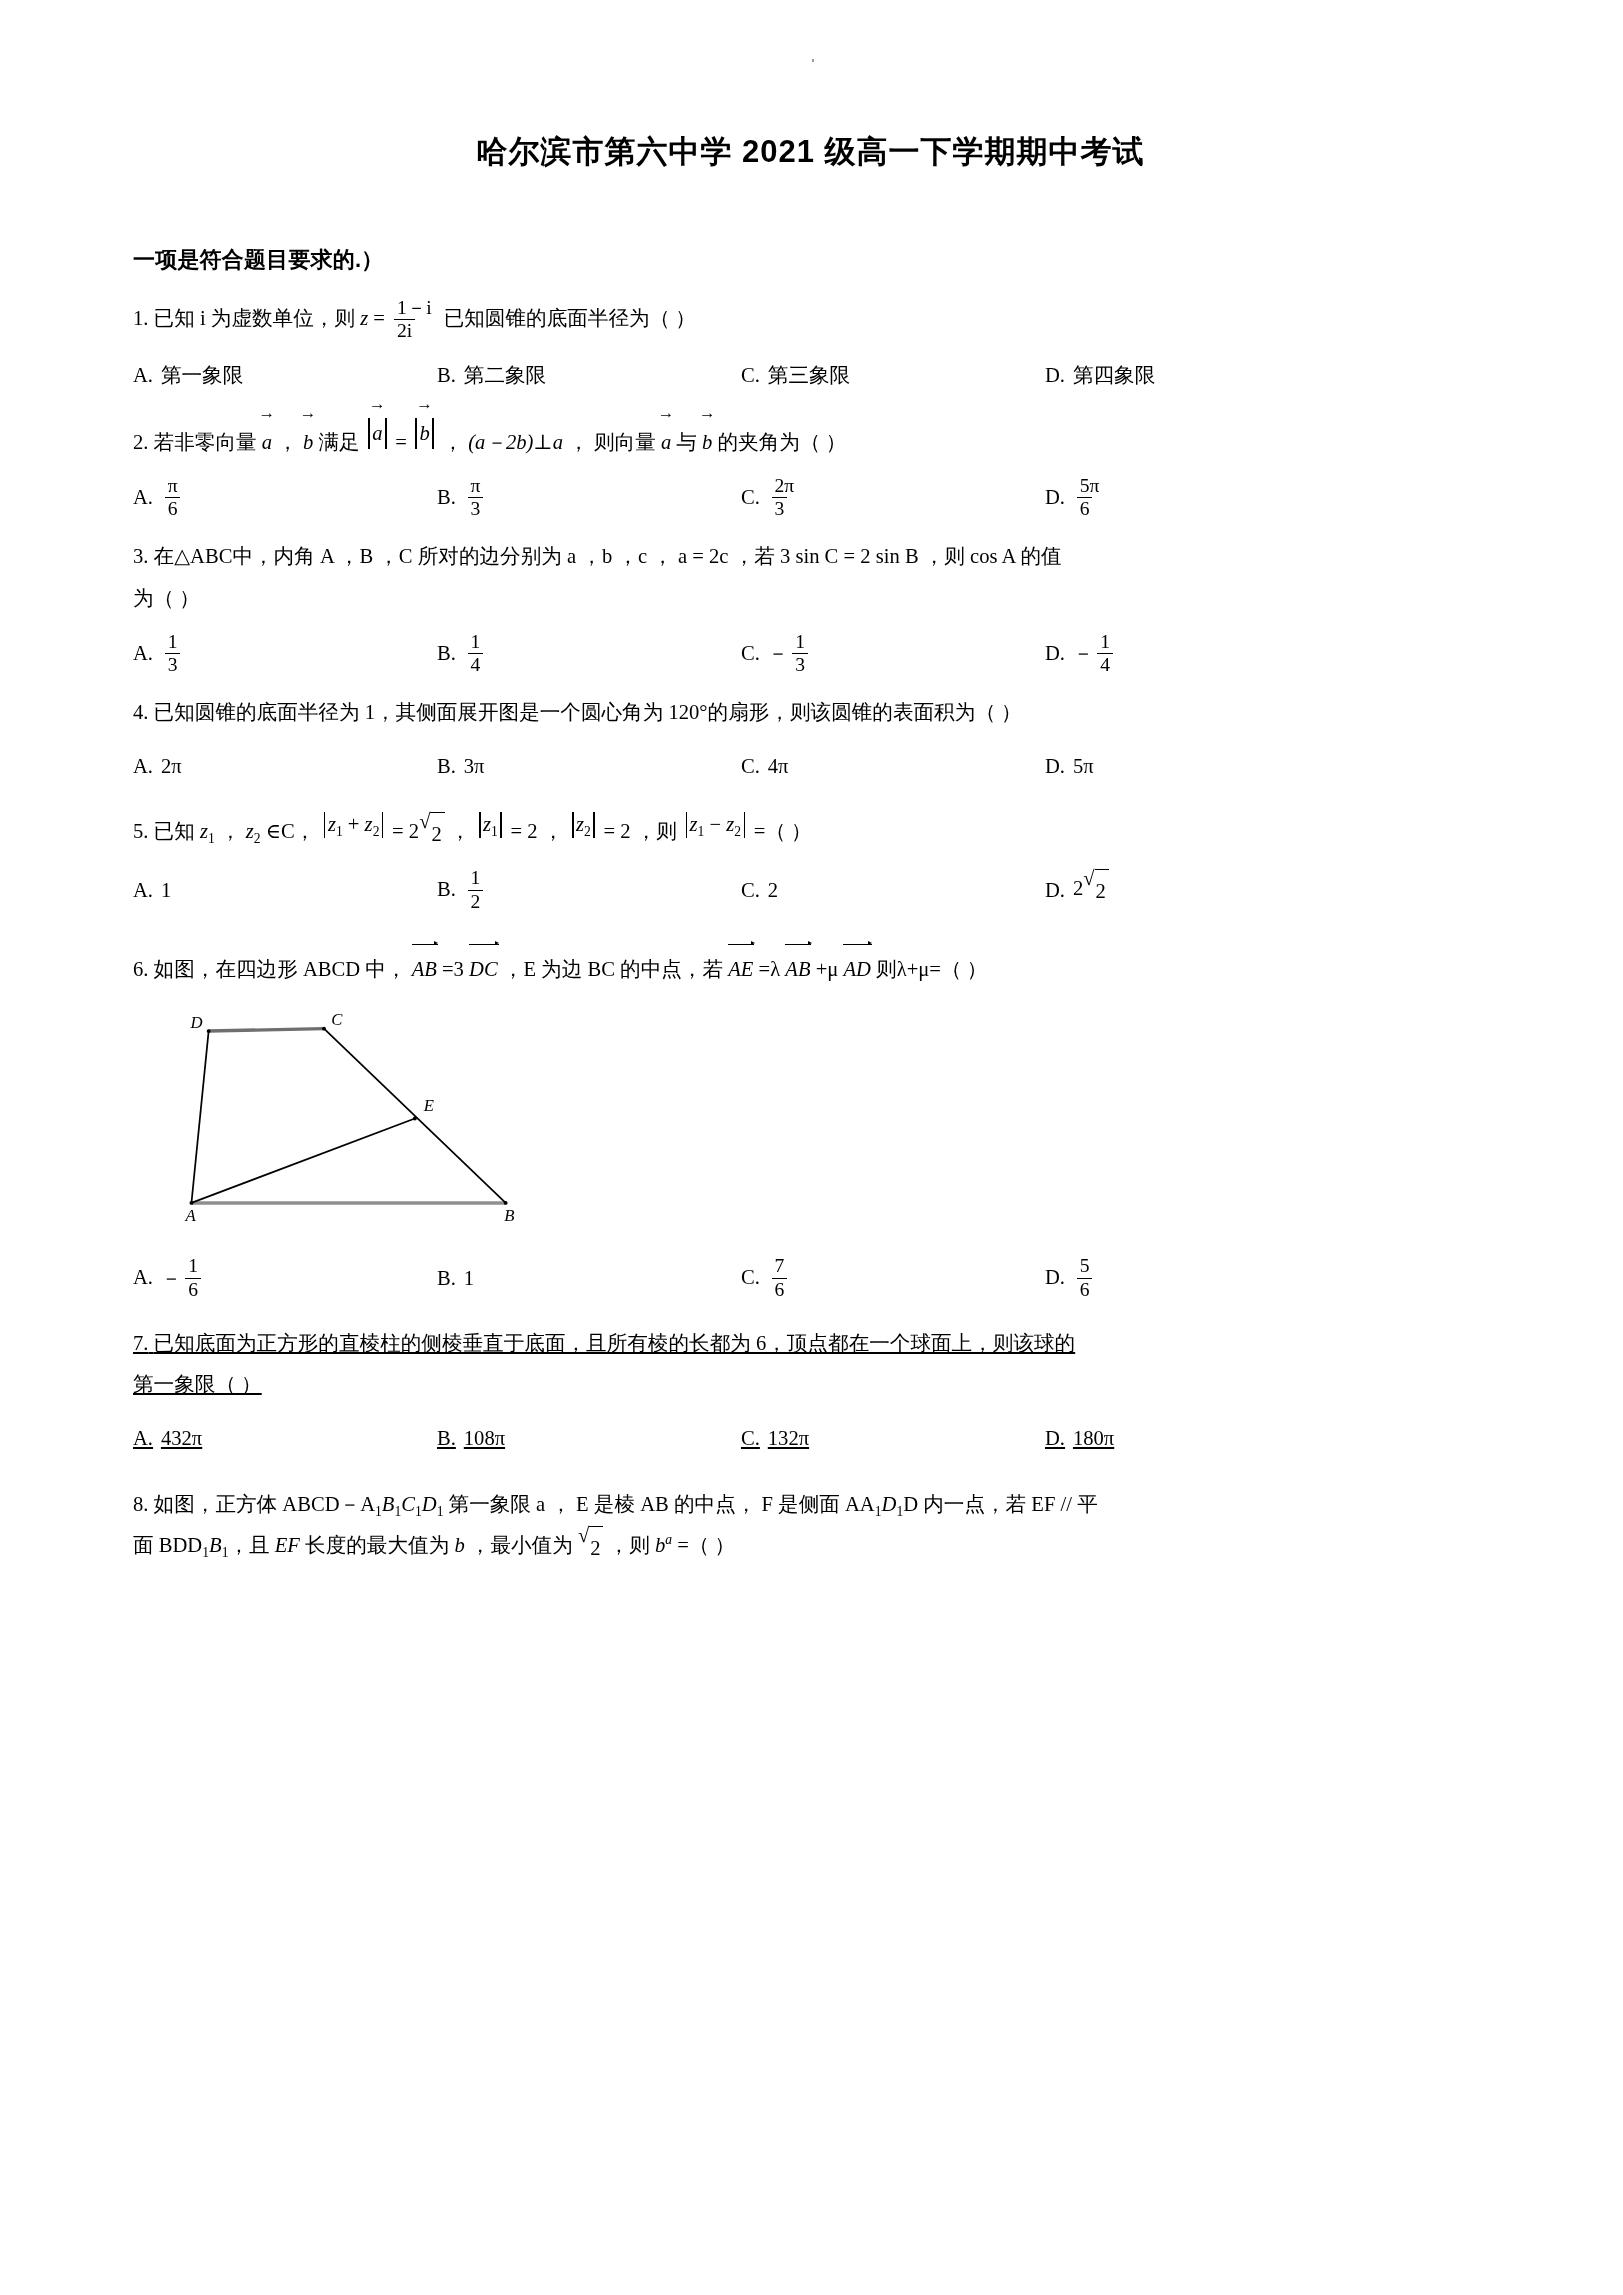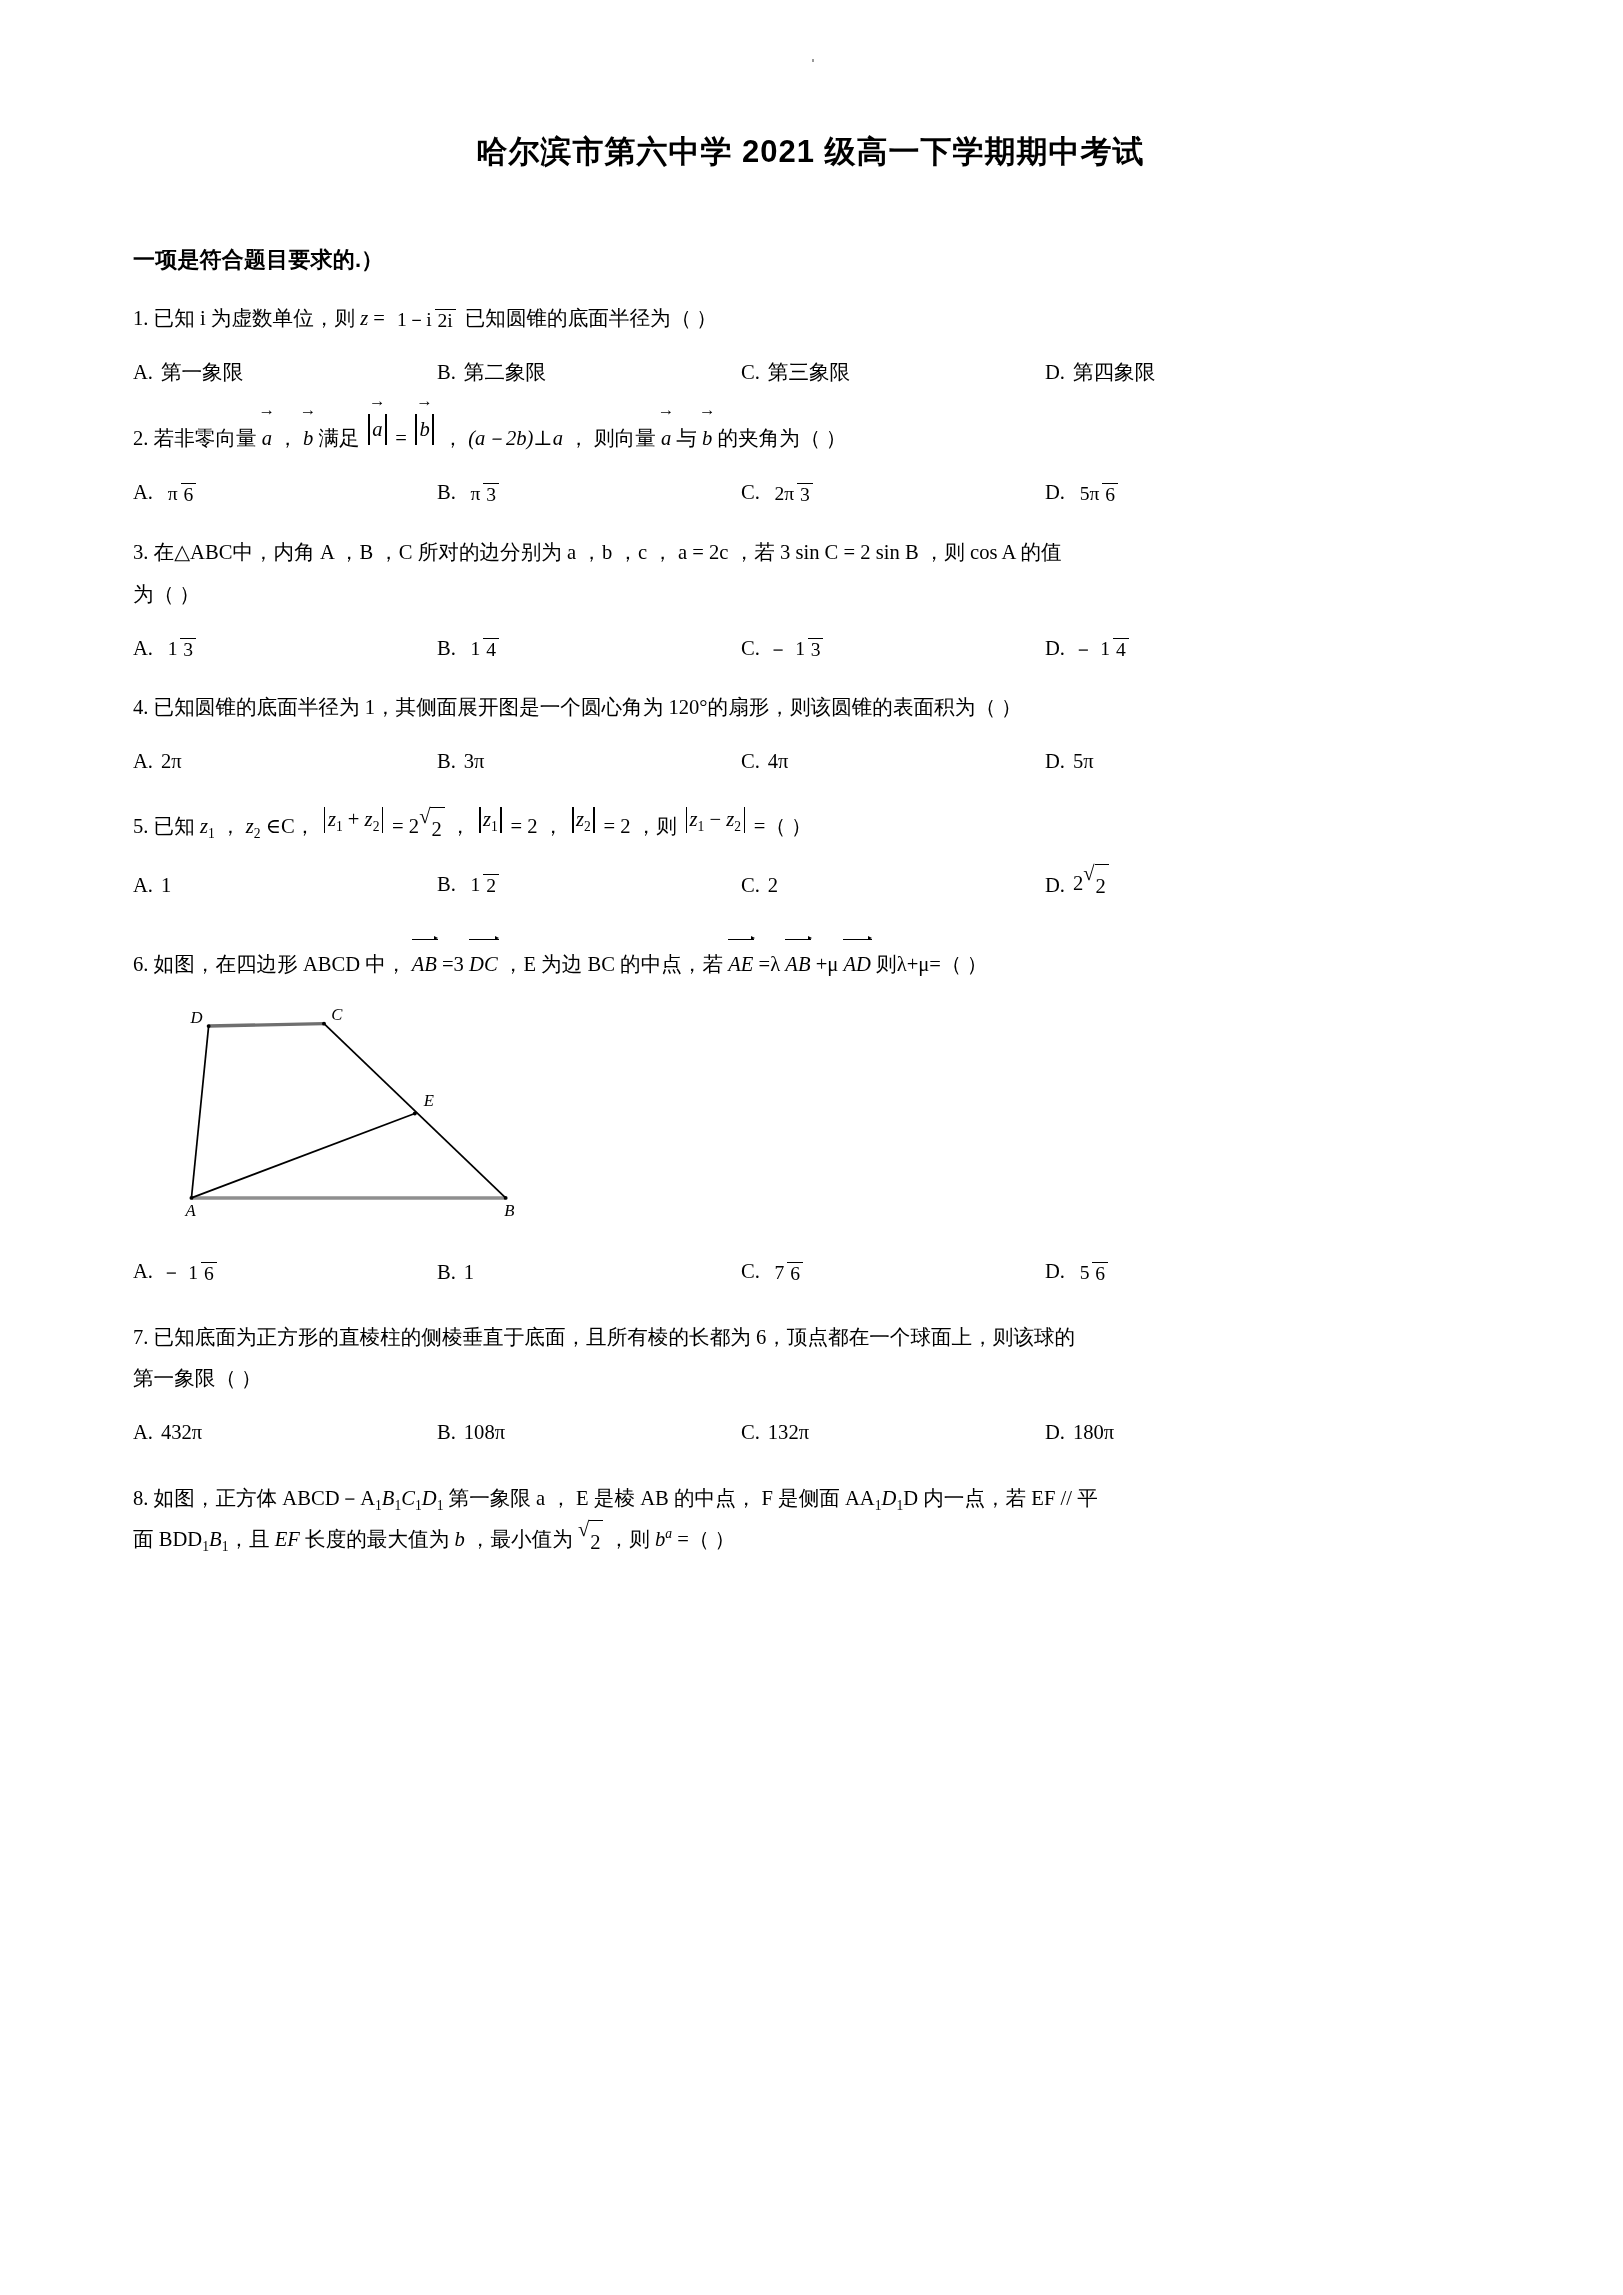--- a/index.html
+++ b/index.html
@@ -88,22 +88,22 @@
     white-space: nowrap;
   }
   .opt-letter.sub { align-self: flex-end; padding-bottom: 2px; }
 
   
   .mi { font-family: "Liberation Serif","DejaVu Serif",serif; font-style: italic; }
   .mn { font-family: "Liberation Serif","DejaVu Serif",serif; font-style: normal; }
 
   .frac {
     display: inline-flex;
-    flex-direction: row;
-    align-items: flex-end;
+    flex-direction: column;
+    align-items: flex-start;
     vertical-align: middle;
     margin: 0 3.9px;
     line-height: 1.05;
     font-size: 19.6px;
   }
   .frac .num { padding: 0 2.9px 1px 2.9px; }
   .frac .den { padding: 1px 2.9px 0 2.9px; border-top: 1.5px solid #000; }
 
   .vec {
     position: relative;
@@ -495,21 +495,21 @@
             <span></span>
             <span class="frac">
               <span class="num mn">5</span>
               <span class="den mn">6</span>
             </span>
           </span>
         </div>
       </div>
     </div>
 
-    <div class="q" style="margin-top:22.6px;">
+    <div class="q" style="margin-top:22.6px;text-decoration:underline;">
       <span class="q-line">
         <span>7.</span>
         <span>已知底面为正方形的直棱柱的侧棱垂直于底面，且所有棱的长都为 6，顶点都在一个球面上，则该球的</span>
       </span>
       <span class="q-line">第一象限（        ）</span>
       <div class="opts">
         <div class="opts-row">
           <span class="opt c1">
             <span class="opt-letter">A.</span>
             <span class="mn">432π</span>

